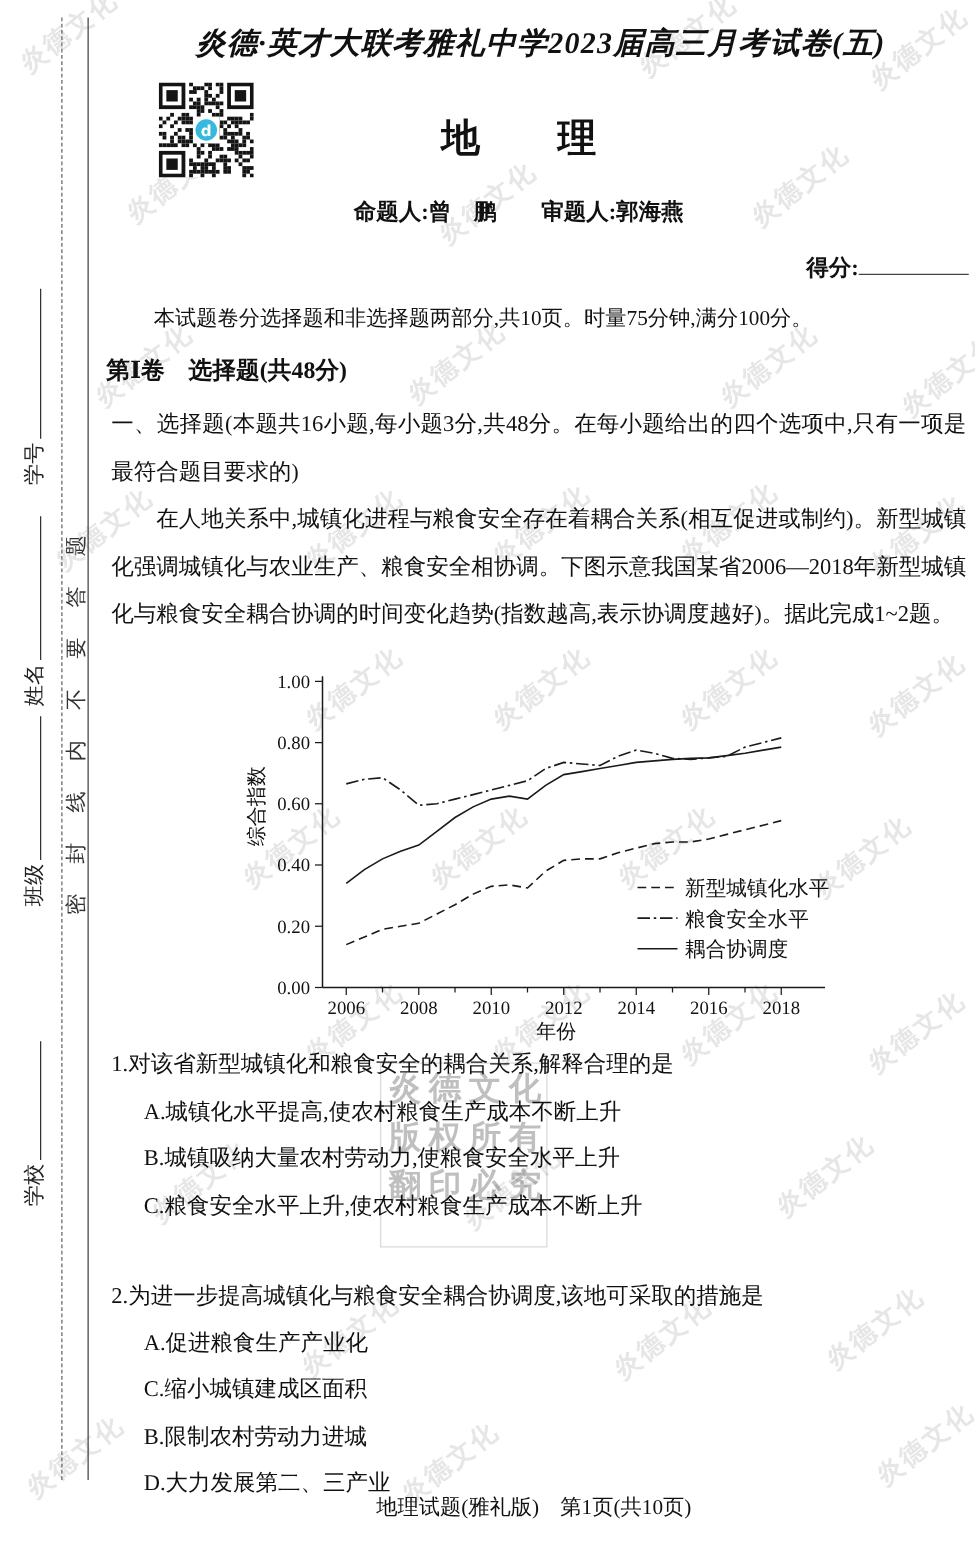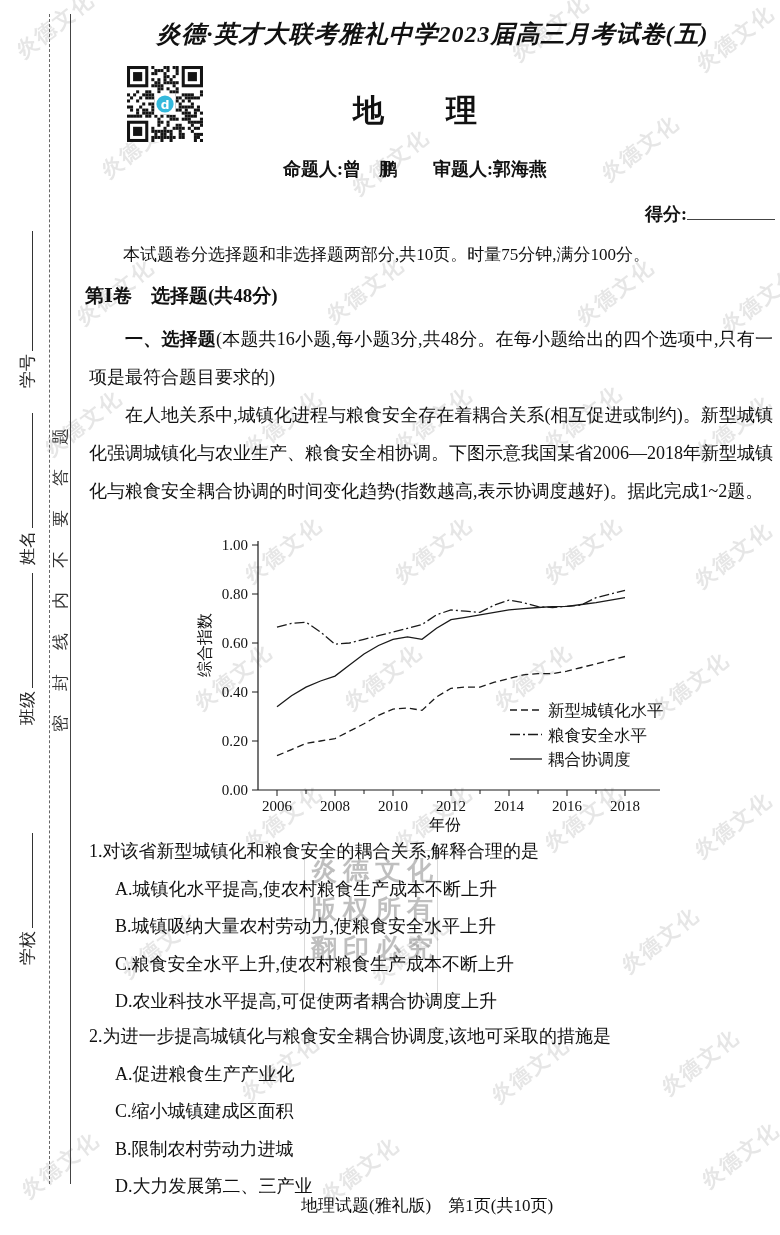--- a/index.html
+++ b/index.html
@@ -30,21 +30,21 @@
   #examiners{position:absolute;left:85px;top:157px;width:660px;text-align:center;
              font-size:18px;font-weight:bold;}
   #score-line{position:absolute;left:645px;top:202px;font-size:18px;font-weight:bold;}
   #score-blank{display:inline-block;width:88px;height:16px;border-bottom:1px solid #444;}
   #exam-notice{position:absolute;left:89px;top:243px;width:684px;font-size:17px;
                text-indent:2em;}
   #part-title{position:absolute;left:85px;top:283px;width:684px;
               font-size:19px;font-weight:bold;}
   #section-heading{position:absolute;left:89px;top:320px;width:684px;font-size:18px;
                    line-height:38px;text-align:justify;}
-  #section-heading .lead{font-weight:bold;margin-left:36px;}
+  #section-heading .lead{font-weight:normal;}
   #passage{position:absolute;left:89px;top:396px;width:684px;font-size:18px;
            line-height:38px;text-align:justify;text-indent:2em;}
   
   #chart-wrap{position:absolute;left:190px;top:533px;width:480px;height:300px;}
   #chart-svg{font-family:"Liberation Serif","DejaVu Serif",serif;}
   
   #stamp{position:absolute;left:304px;top:850px;width:132px;height:146px;
          border:1px solid rgba(0,0,0,0.15);text-align:center;overflow:hidden;
          color:rgba(0,0,0,0.25);font-weight:bold;}
   #stamp div{font-size:26px;line-height:39px;letter-spacing:6px;text-indent:6px;white-space:nowrap;}
@@ -428,21 +428,20 @@
     <div>炎德文化</div>
     <div>版权所有</div>
     <div>翻印必究</div>
   </div>
 
   <div class="question" id="question-1">
     <div class="q-line"><span>1.</span><span>对该省新型城镇化和粮食安全的耦合关系,解释合理的是</span></div>
     <div class="q-line opt">A.城镇化水平提高,使农村粮食生产成本不断上升</div>
     <div class="q-line opt">B.城镇吸纳大量农村劳动力,使粮食安全水平上升</div>
     <div class="q-line opt">C.粮食安全水平上升,使农村粮食生产成本不断上升</div>
-    <div class="q-line opt">D.农业科技水平提高,可促使两者耦合协调度上升</div>
   </div>
 
   <div class="question" id="question-2">
     <div class="q-line"><span>2.</span><span>为进一步提高城镇化与粮食安全耦合协调度,该地可采取的措施是</span></div>
     <div class="q-line opt">A.促进粮食生产产业化</div>
     <div class="q-line opt">C.缩小城镇建成区面积</div>
     <div class="q-line opt">B.限制农村劳动力进城</div>
     <div class="q-line opt">D.大力发展第二、三产业</div>
   </div>
 

